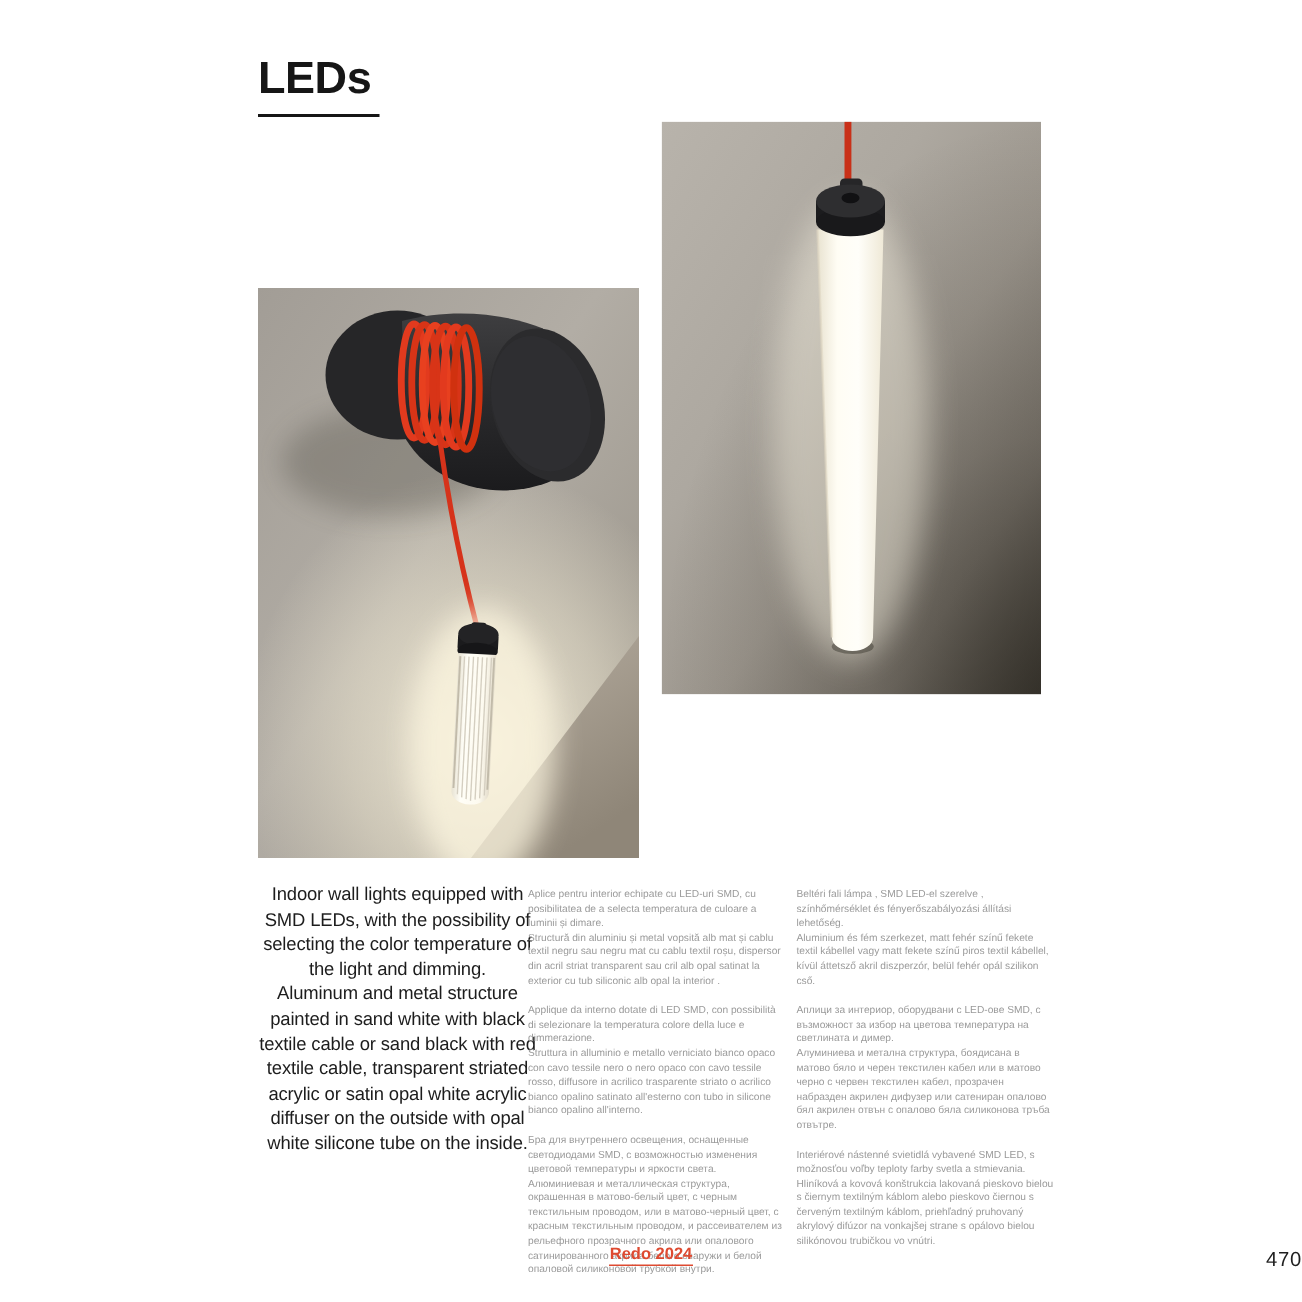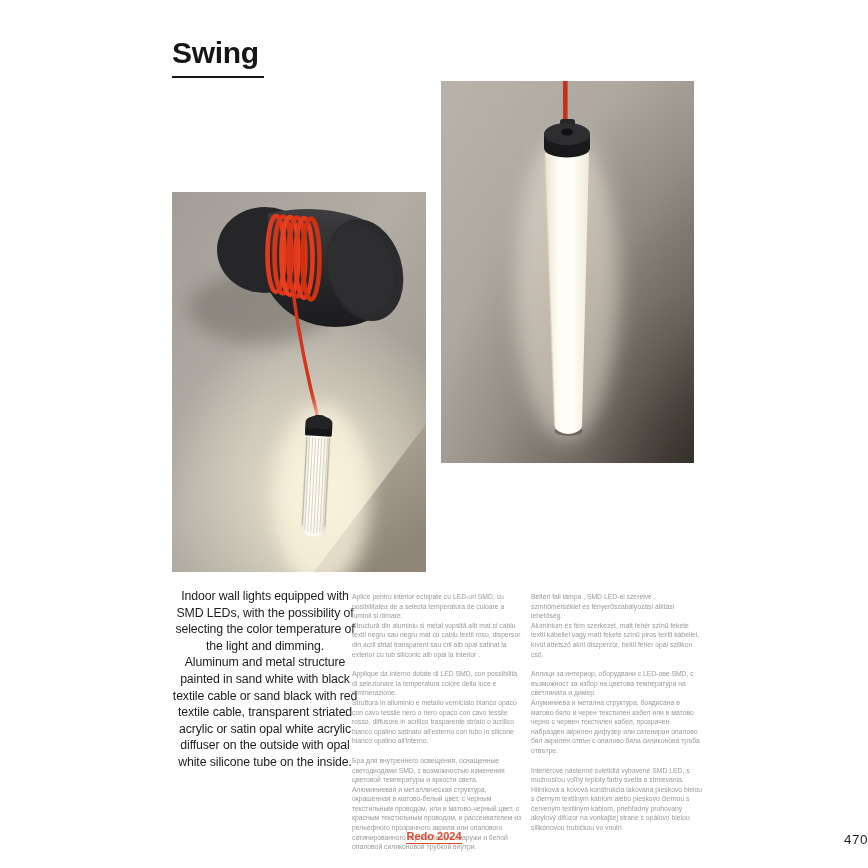--- a/index.html
+++ b/index.html
@@ -23,21 +23,21 @@
   .footer-brand{display:inline-block;font-size:11px;font-weight:600;color:#de4a31;
                 border-bottom:1.5px solid #de4a31;padding-bottom:1px;cursor:pointer;}
   .footer-page{position:absolute;left:0;right:0;top:832px;text-align:right;
                font-size:13.5px;color:#1f1f1f;letter-spacing:0.5px;}
 </style>
 </head>
 <body>
 
 <div id="page">
 
-  <h1 class="title">Swing</h1>
+  <h1 class="title">LEDs</h1>
 
   <div class="photo photo-left">
     <svg width="254" height="380" viewBox="0 0 254 380" xmlns="http://www.w3.org/2000/svg">
       <defs>
         <linearGradient id="lw" x1="0" y1="0" x2="1" y2="1">
           <stop offset="0" stop-color="#a29d96"></stop>
           <stop offset="0.45" stop-color="#b2ada5"></stop>
           <stop offset="1" stop-color="#958f84"></stop>
         </linearGradient>
         <radialGradient id="lglow" cx="0.5" cy="0.5" r="0.5">

